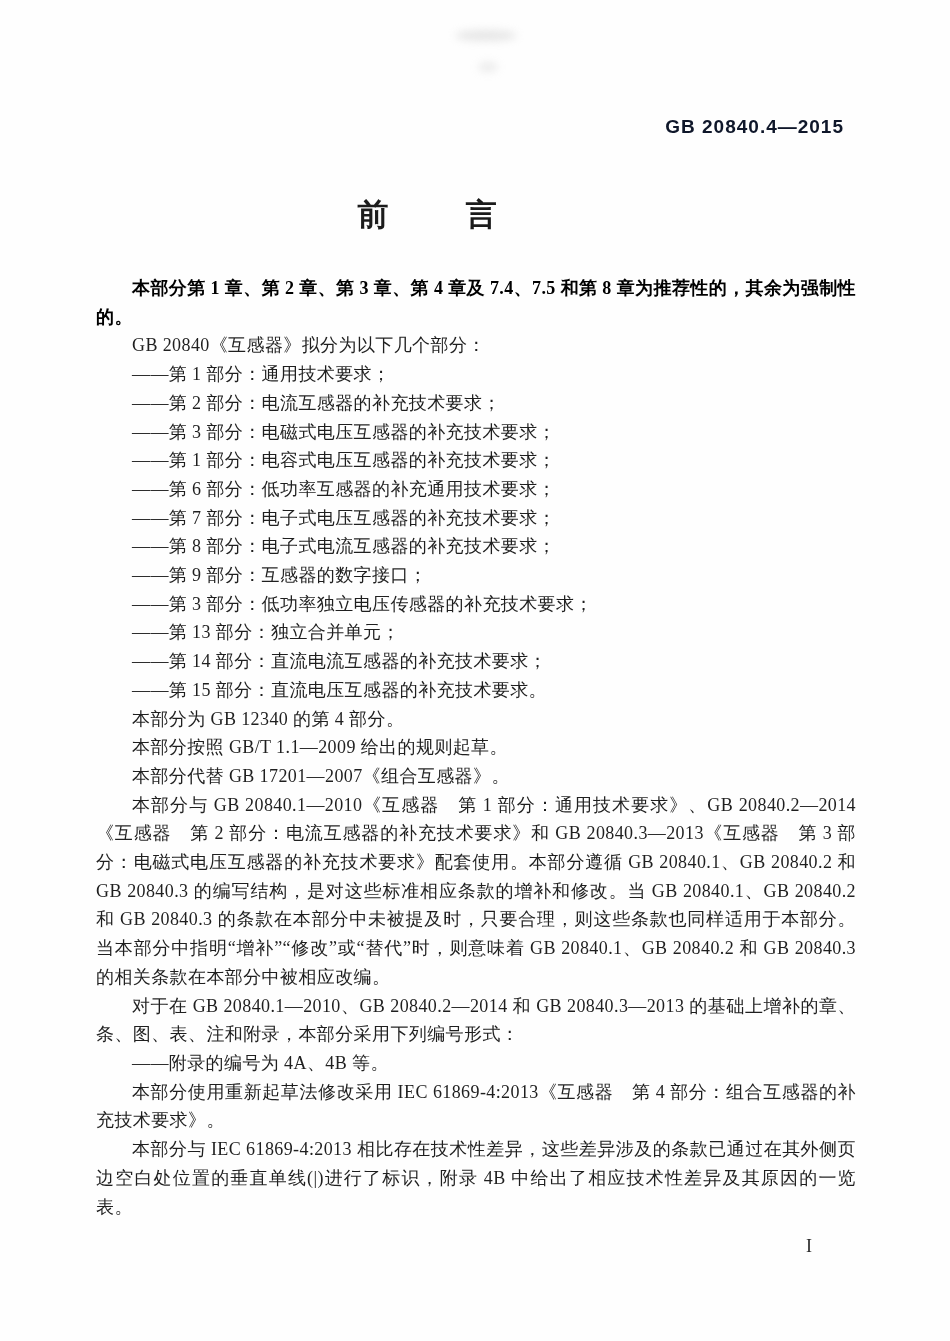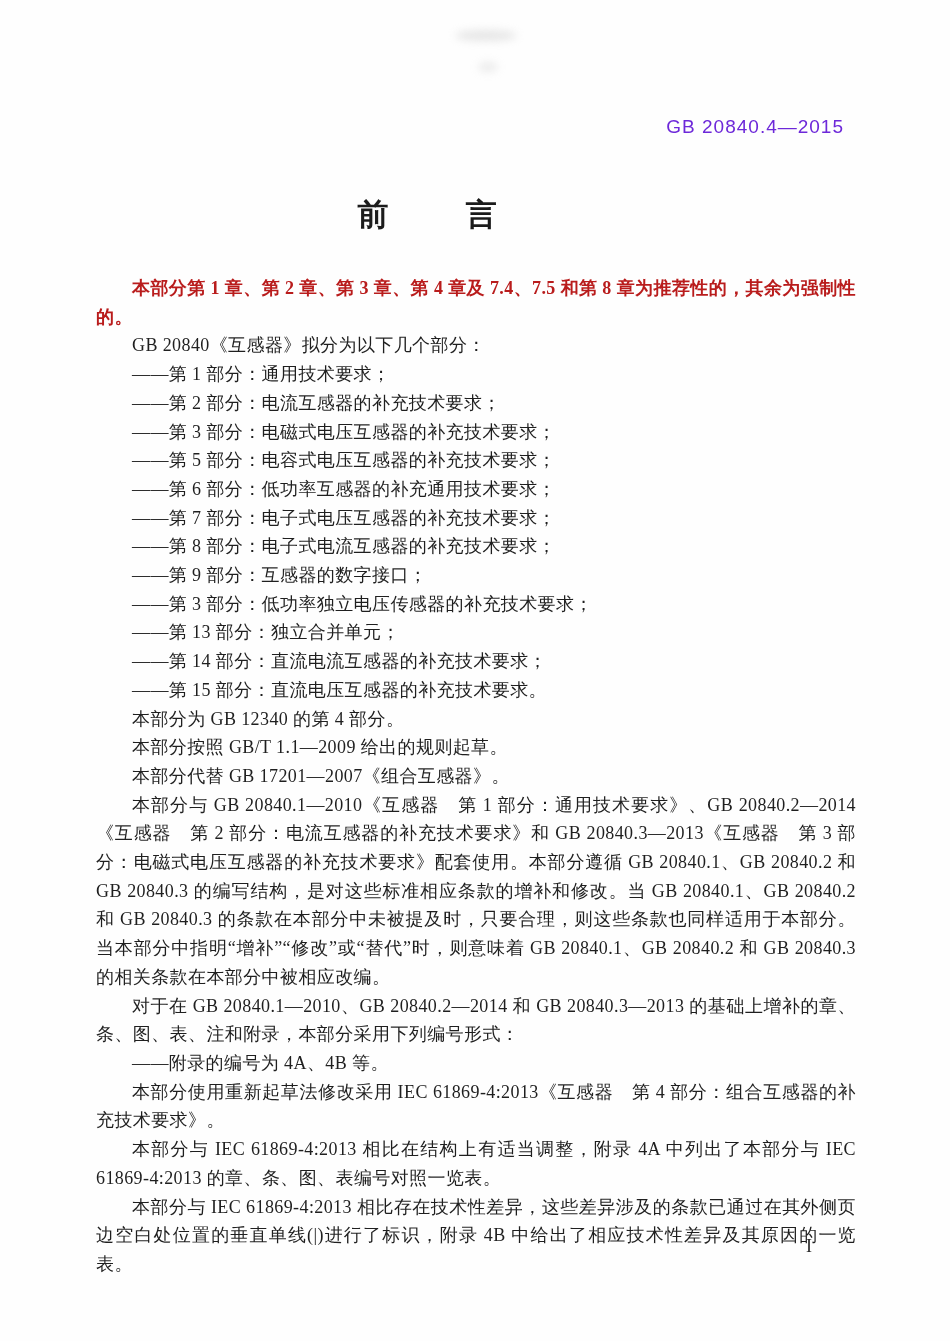--- a/index.html
+++ b/index.html
@@ -25,24 +25,24 @@
   }
   .smudge.s1 { top: 30px; left: 455px; width: 62px; height: 11px; }
   .smudge.s2 { top: 62px; left: 478px; width: 20px; height: 10px; opacity: 0.35; }
   .smudge.s3 { top: 214px; left: 368px; width: 16px; height: 8px; opacity: 0.25; }
 
   .header-number {
     position: absolute;
     top: 116px;
     right: 106px;
     font-family: "Liberation Sans", sans-serif;
-    font-weight: normal;
+    font-weight: bold;
     font-size: 19px;
     letter-spacing: 1px;
-    color: #6d28d9;
+    color: #0f172a;
   }
   .doc-title {
     position: absolute;
     top: 194px;
     left: 0;
     width: 854px;
     text-align: center;
     font-family: "Liberation Sans", sans-serif;
     font-weight: bold;
     font-size: 31px;
@@ -63,21 +63,21 @@
     color: #1f1f1f;
     text-align: justify;
   }
   .body-text p {
     margin: 0;
     padding: 0;
     text-indent: 2em;
   }
   .body-text p.bold {
     font-weight: bold;
-    color: #b91c1c;
+    color: #000000;
   }
   .page-number {
     position: absolute;
     top: 1236px;
     left: 806px;
     font-size: 18px;
     color: #2a2a2a;
     font-family: "Liberation Serif", serif;
   }
 </style>
@@ -97,35 +97,34 @@
     <span class="gap"></span>
     <span>言</span>
   </div>
 
   <div class="body-text" id="body-text">
       <p class="bold">本部分第 1 章、第 2 章、第 3 章、第 4 章及 7.4、7.5 和第 8 章为推荐性的，其余为强制性的。</p>
       <p>GB 20840《互感器》拟分为以下几个部分：</p>
       <p>——第 1 部分：通用技术要求；</p>
       <p>——第 2 部分：电流互感器的补充技术要求；</p>
       <p>——第 3 部分：电磁式电压互感器的补充技术要求；</p>
-      <p>——第 5 部分：电容式电压互感器的补充技术要求；</p>
+      <p>——第 1 部分：电容式电压互感器的补充技术要求；</p>
       <p>——第 6 部分：低功率互感器的补充通用技术要求；</p>
       <p>——第 7 部分：电子式电压互感器的补充技术要求；</p>
       <p>——第 8 部分：电子式电流互感器的补充技术要求；</p>
       <p>——第 9 部分：互感器的数字接口；</p>
       <p>——第 3 部分：低功率独立电压传感器的补充技术要求；</p>
       <p>——第 13 部分：独立合并单元；</p>
       <p>——第 14 部分：直流电流互感器的补充技术要求；</p>
       <p>——第 15 部分：直流电压互感器的补充技术要求。</p>
       <p>本部分为 GB 12340 的第 4 部分。</p>
       <p>本部分按照 GB/T 1.1—2009 给出的规则起草。</p>
       <p>本部分代替 GB 17201—2007《组合互感器》。</p>
       <p>本部分与 GB 20840.1—2010《互感器　第 1 部分：通用技术要求》、GB 20840.2—2014《互感器　第 2 部分：电流互感器的补充技术要求》和 GB 20840.3—2013《互感器　第 3 部分：电磁式电压互感器的补充技术要求》配套使用。本部分遵循 GB 20840.1、GB 20840.2 和 GB 20840.3 的编写结构，是对这些标准相应条款的增补和修改。当 GB 20840.1、GB 20840.2 和 GB 20840.3 的条款在本部分中未被提及时，只要合理，则这些条款也同样适用于本部分。当本部分中指明“增补”“修改”或“替代”时，则意味着 GB 20840.1、GB 20840.2 和 GB 20840.3 的相关条款在本部分中被相应改编。</p>
       <p>对于在 GB 20840.1—2010、GB 20840.2—2014 和 GB 20840.3—2013 的基础上增补的章、条、图、表、注和附录，本部分采用下列编号形式：</p>
       <p>——附录的编号为 4A、4B 等。</p>
       <p>本部分使用重新起草法修改采用 IEC 61869-4:2013《互感器　第 4 部分：组合互感器的补充技术要求》。</p>
-      <p>本部分与 IEC 61869-4:2013 相比在结构上有适当调整，附录 4A 中列出了本部分与 IEC 61869-4:2013 的章、条、图、表编号对照一览表。</p>
       <p>本部分与 IEC 61869-4:2013 相比存在技术性差异，这些差异涉及的条款已通过在其外侧页边空白处位置的垂直单线(|)进行了标识，附录 4B 中给出了相应技术性差异及其原因的一览表。</p>
     </div>
 
   <div class="page-number">I</div>
 
 </div>
 
 </body></html>

